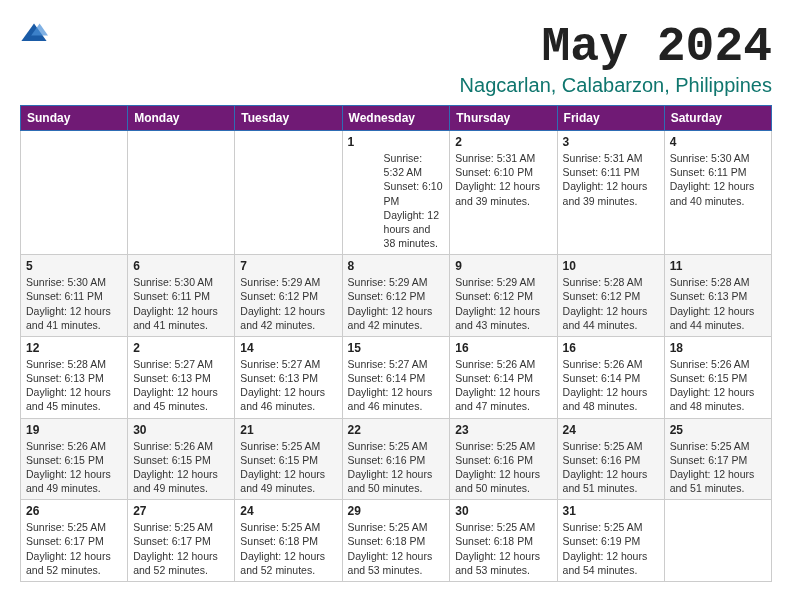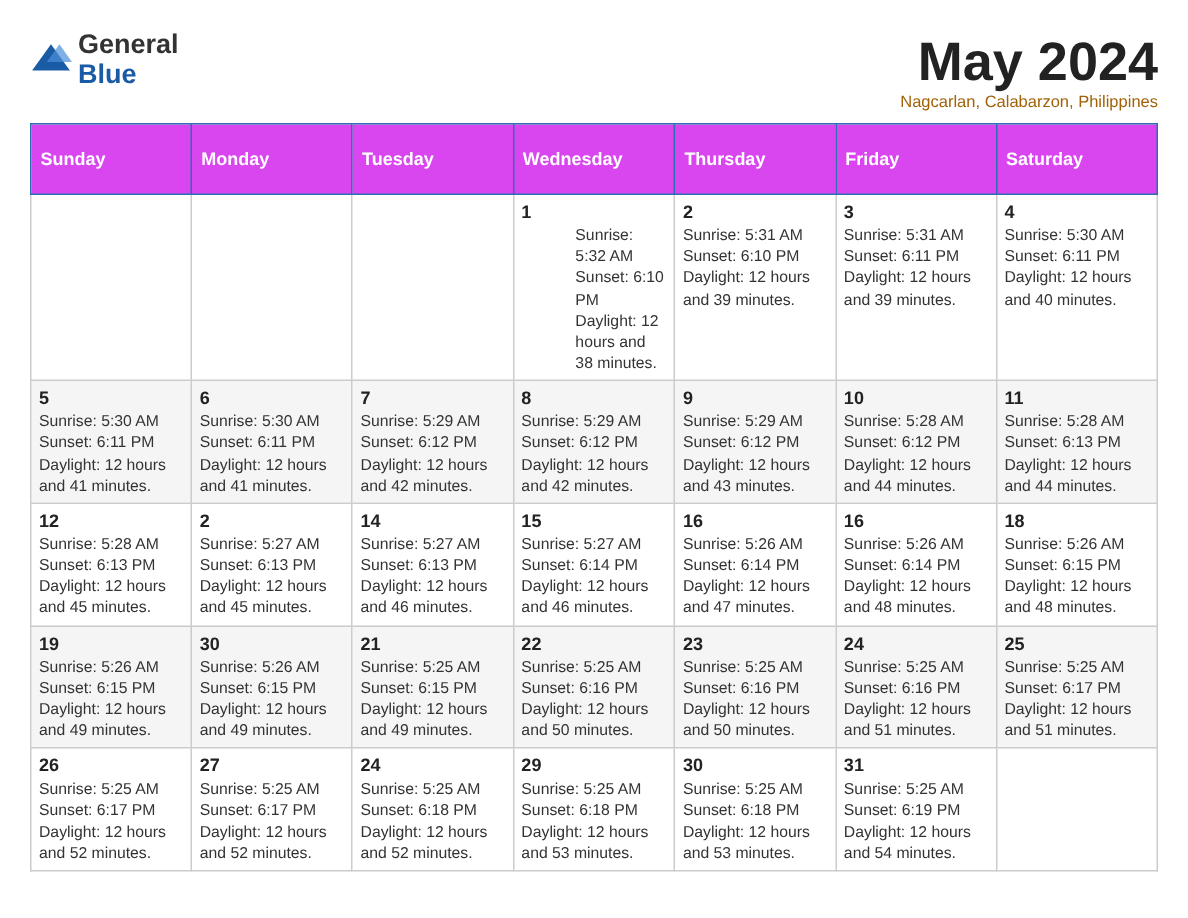--- a/index.html
+++ b/index.html
@@ -31,38 +31,39 @@
     .logo-blue { color: #1a5ba6; }
     .logo-icon {
       width: 28px;
       height: 28px;
       margin-right: 4px;
     }
     .title-area {
       text-align: right;
     }
     .month-year {
-      font-size: 36px;
+      font-size: 48px;
       font-weight: bold;
       color: #222;
+      font-family: Liberation Mono, monospace;
     }
     .location {
-      font-size: 11px;
-      color: #a16207;
+      font-size: 20px;
+      color: #0f766e;
     }
     .calendar {
       width: 100%;
       border-collapse: collapse;
       font-size: 11px;
     }
     .calendar th {
-      background-color: #d946ef;
+      background-color: #701a75;
       color: #fff;
       text-align: left;
-      padding: 16px 6px;
+      padding: 5px 6px;
       font-size: 12px;
       font-weight: bold;
       border: 1px solid #2e6db4;
       margin-top: 32px;
     }
     .calendar td {
       border: 1px solid #ccc;
       vertical-align: top;
       padding: 4px 5px;
       width: 108px;
@@ -93,24 +94,20 @@
   </style>
 </head>
 <body>
 
 <div class="header">
   <div class="logo">
     <svg class="logo-icon" viewBox="0 0 40 40">
       <polygon points="20,5 38,30 2,30" fill="#1a5ba6"></polygon>
       <polygon points="28,5 40,22 16,22" fill="#4a90d9" opacity="0.7"></polygon>
     </svg>
-    <div class="logo-text">
-      <span class="logo-general">General</span>
-      <span class="logo-blue">Blue</span>
-    </div>
   </div>
   <div class="title-area">
     <div class="month-year">May 2024</div>
     <div class="location">Nagcarlan, Calabarzon, Philippines</div>
   </div>
 </div>
 
 <table class="calendar">
   <thead>
     <tr>

